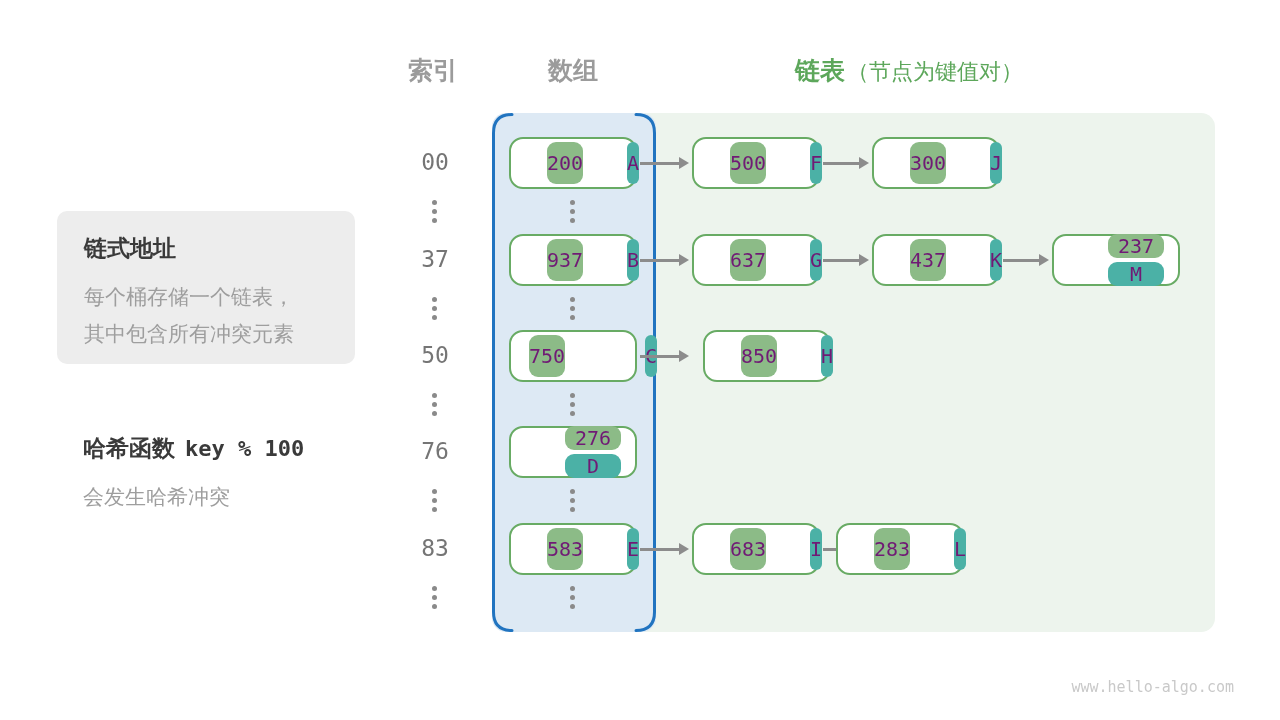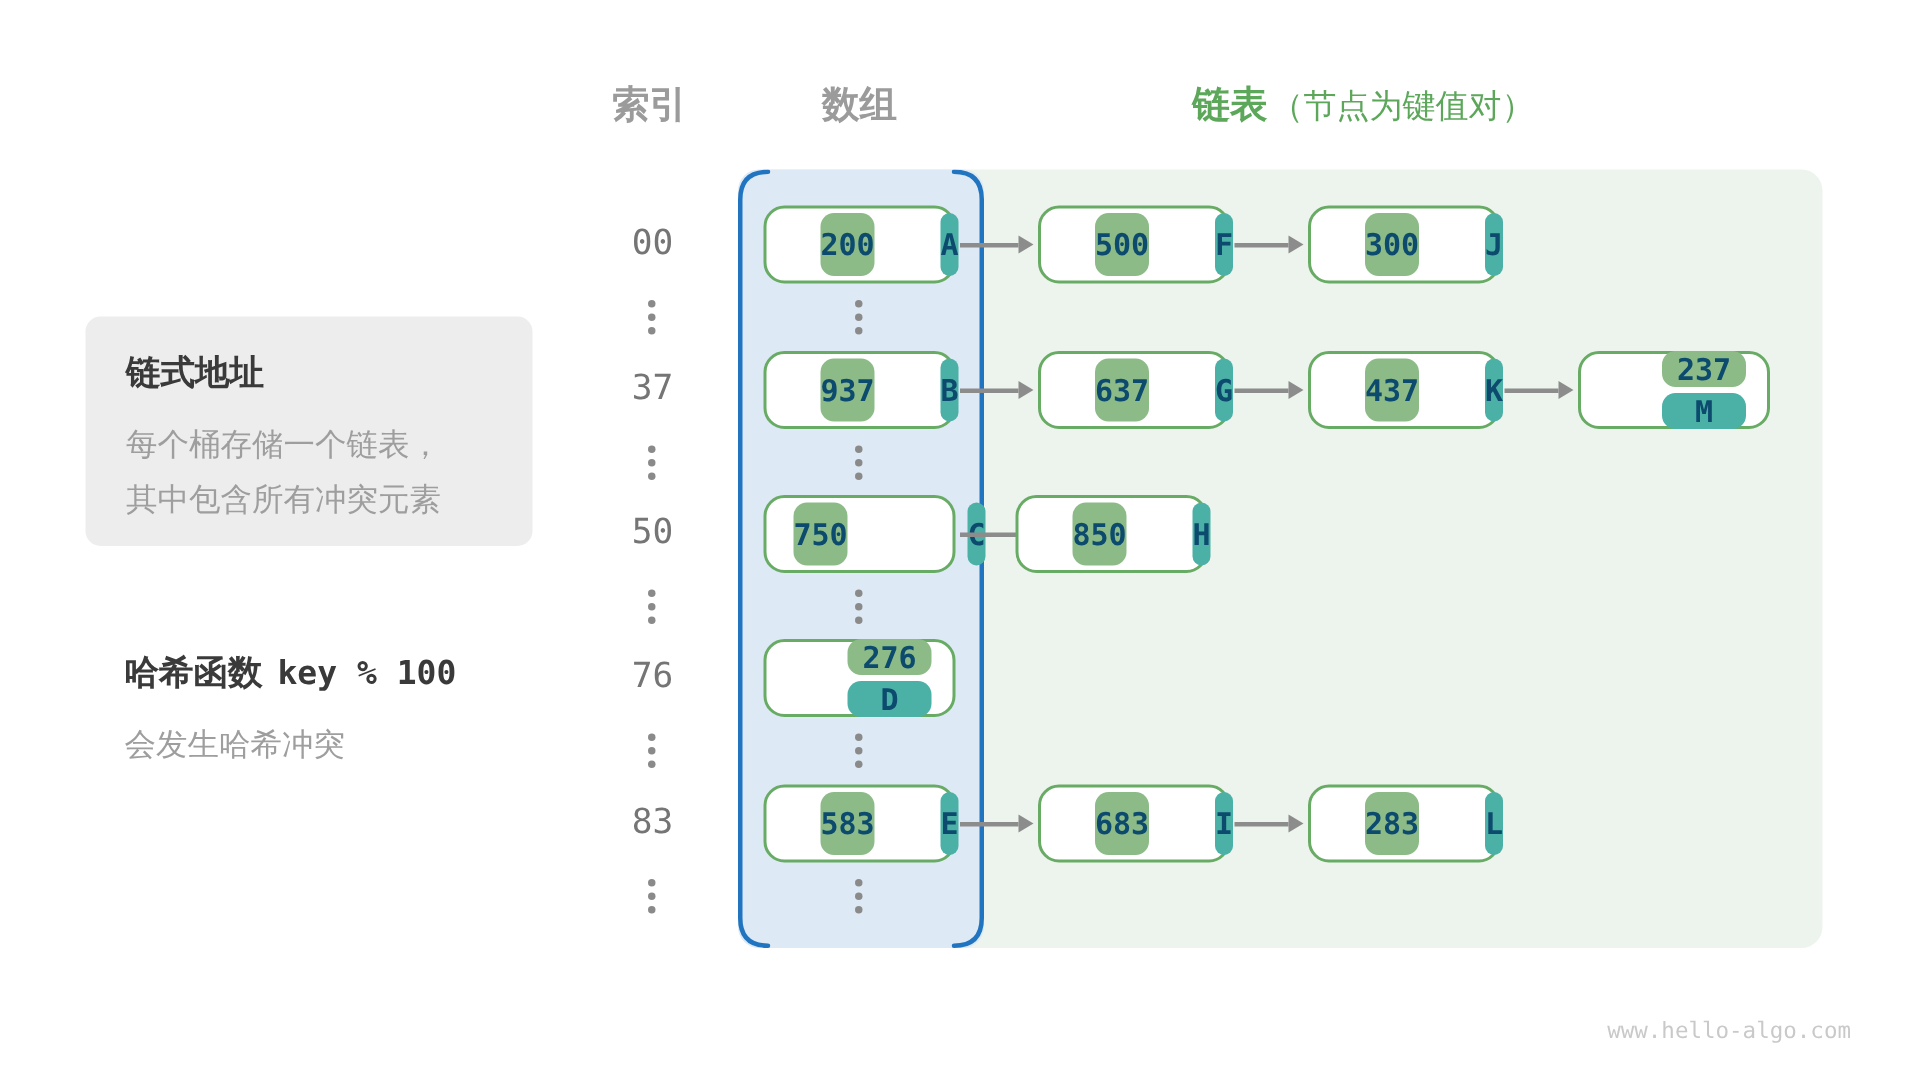--- a/index.html
+++ b/index.html
@@ -33,21 +33,21 @@
 
   
   .idx{position:absolute;width:60px;text-align:center;font-family:"DejaVu Sans Mono",monospace;
        font-size:23px;color:var(--index-gray);}
 
   
   .node{position:absolute;width:128px;height:52px;box-sizing:border-box;background:#fff;
         border:2px solid var(--node-border);border-radius:14px;display:flex;align-items:center;
         justify-content:center;gap:4px;padding:3px;}
   .cell{width:56px;height:42px;border-radius:9px;display:flex;align-items:center;justify-content:center;
-        color:#0c4a6e;font-family:"DejaVu Sans Mono",monospace;font-size:20px;font-weight:bold;margin-left:40px;}
+        color:#701a75;font-family:"DejaVu Sans Mono",monospace;font-size:20px;font-weight:normal;margin-left:40px;}
   .cell.key{background:var(--key-green);}
   .cell.val{background:var(--value-teal);}
 
   
   .arrow{position:absolute;height:12px;display:flex;align-items:center;}
   .arrow-line{flex:1;height:3px;background:var(--arrow-gray);}
   .arrow-head{width:0;height:0;border-left:10px solid var(--arrow-gray);
               border-top:6px solid transparent;border-bottom:6px solid transparent;}
 
   
@@ -141,21 +141,21 @@
       </div>
       <div class="idx" style="left: 405px; top: 342px;">50</div>
       <div class="node" style="left: 509px; top: 330px; gap: 40px;">
         <div class="cell key">750</div>
         <div class="cell val">C</div>
       </div>
       <div class="arrow" style="left: 640px; top: 350px; width: 49px;">
         <div class="arrow-line"></div>
         <div class="arrow-head"></div>
       </div>
-      <div class="node" style="left: 677px; top: 330px;">
+      <div class="node" style="left: 703px; top: 330px;">
         <div class="cell key">850</div>
         <div class="cell val">H</div>
       </div>
       <div class="idx" style="left: 405px; top: 438px;">76</div>
       <div class="node" style="left: 509px; top: 426px; flex-direction: column;">
         <div class="cell key">276</div>
         <div class="cell val">D</div>
       </div>
       <div class="idx" style="left: 405px; top: 535px;">83</div>
       <div class="node" style="left: 509px; top: 523px;">
@@ -167,21 +167,21 @@
         <div class="arrow-head"></div>
       </div>
       <div class="node" style="left: 692px; top: 523px;">
         <div class="cell key">683</div>
         <div class="cell val">I</div>
       </div>
       <div class="arrow" style="left: 823px; top: 543px; width: 46px;">
         <div class="arrow-line"></div>
         <div class="arrow-head"></div>
       </div>
-      <div class="node" style="left: 872px; top: 523px;">
+      <div class="node" style="left: 836px; top: 523px;">
         <div class="cell key">283</div>
         <div class="cell val">L</div>
       </div>
       <div class="dots" style="left: 432px; top: 200px;">
         <div class="dot"></div>
         <div class="dot"></div>
         <div class="dot"></div>
       </div>
       <div class="dots" style="left: 570px; top: 200px;">
         <div class="dot"></div>

